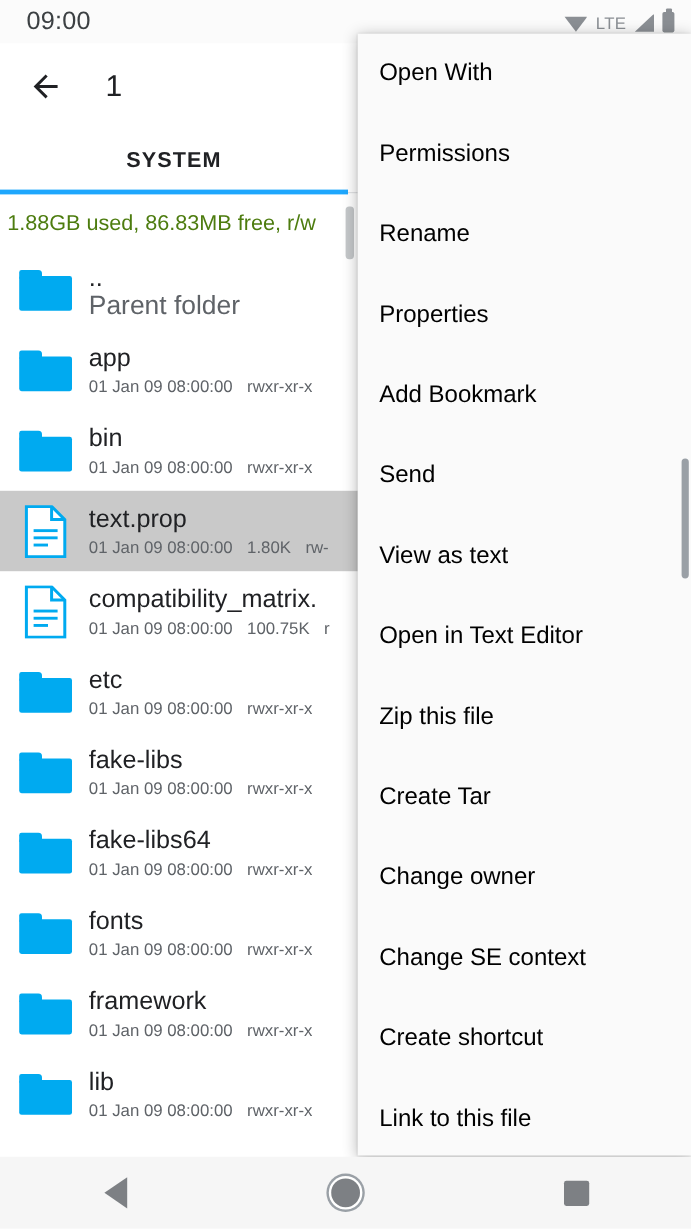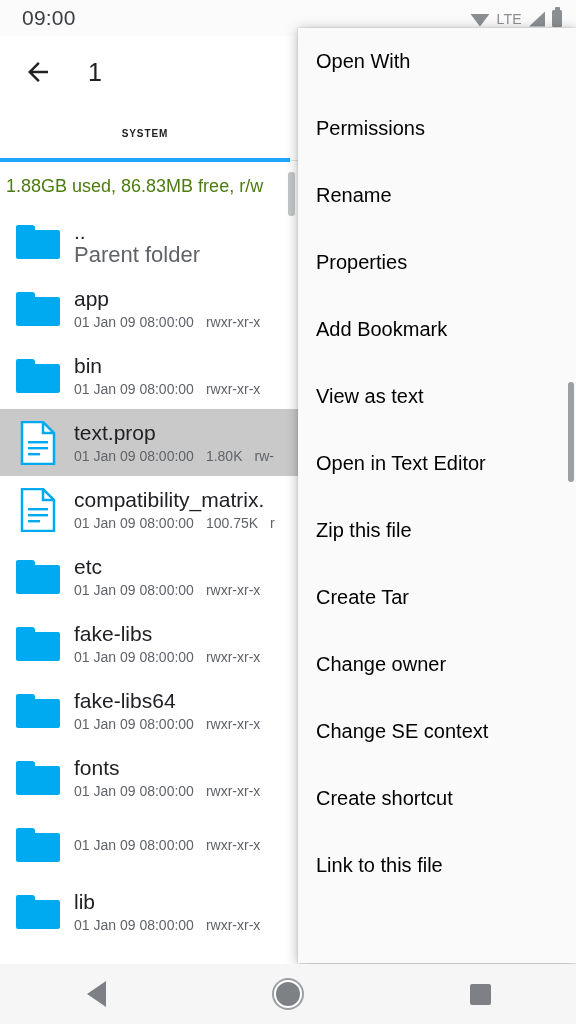--- a/index.html
+++ b/index.html
@@ -93,21 +93,21 @@
   .tabbar {
     position: absolute; top: 108px; left: 0;
     width: 576px; height: 54px;
     background: #ffffff;
   }
   .tab {
     position: absolute;
     left: 0; top: 0;
     width: 290px; height: 51px;
     display: flex; align-items: center; justify-content: center;
-    font-size: 10px; font-weight: bold;
+    font-size: 18px; font-weight: bold;
     letter-spacing: 0.9px;
     color: #202124;
   }
   .tab-indicator {
     position: absolute;
     left: 0; top: 158px;
     width: 290px; height: 4px;
     background: #1ea7fd;
   }
   .tab-divider {
@@ -420,20 +420,21 @@
             <span class="dt">01 Jan 09 08:00:00</span>
             <span class="pm">rwxr-xr-x</span>
           </div>
         </div>
       </div>
       <div class="file-row">
         <div class="file-icon">
           <div class="ic-folder"></div>
         </div>
         <div class="file-texts">
+          <div class="file-name">framework</div>
           <div class="file-meta">
             <span class="dt">01 Jan 09 08:00:00</span>
             <span class="pm">rwxr-xr-x</span>
           </div>
         </div>
       </div>
       <div class="file-row">
         <div class="file-icon">
           <div class="ic-folder"></div>
         </div>
@@ -452,20 +453,21 @@
       </div>
     </div>
   <div class="list-scrollbar"></div>
 
   <div class="ctx-menu">
       <div class="ctx-item">Open With</div>
       <div class="ctx-item">Permissions</div>
       <div class="ctx-item">Rename</div>
       <div class="ctx-item">Properties</div>
       <div class="ctx-item">Add Bookmark</div>
+      <div class="ctx-item">Send</div>
       <div class="ctx-item">View as text</div>
       <div class="ctx-item">Open in Text Editor</div>
       <div class="ctx-item">Zip this file</div>
       <div class="ctx-item">Create Tar</div>
       <div class="ctx-item">Change owner</div>
       <div class="ctx-item">Change SE context</div>
       <div class="ctx-item">Create shortcut</div>
       <div class="ctx-item">Link to this file</div>
     </div>
   <div class="ctx-scrollbar"></div>

